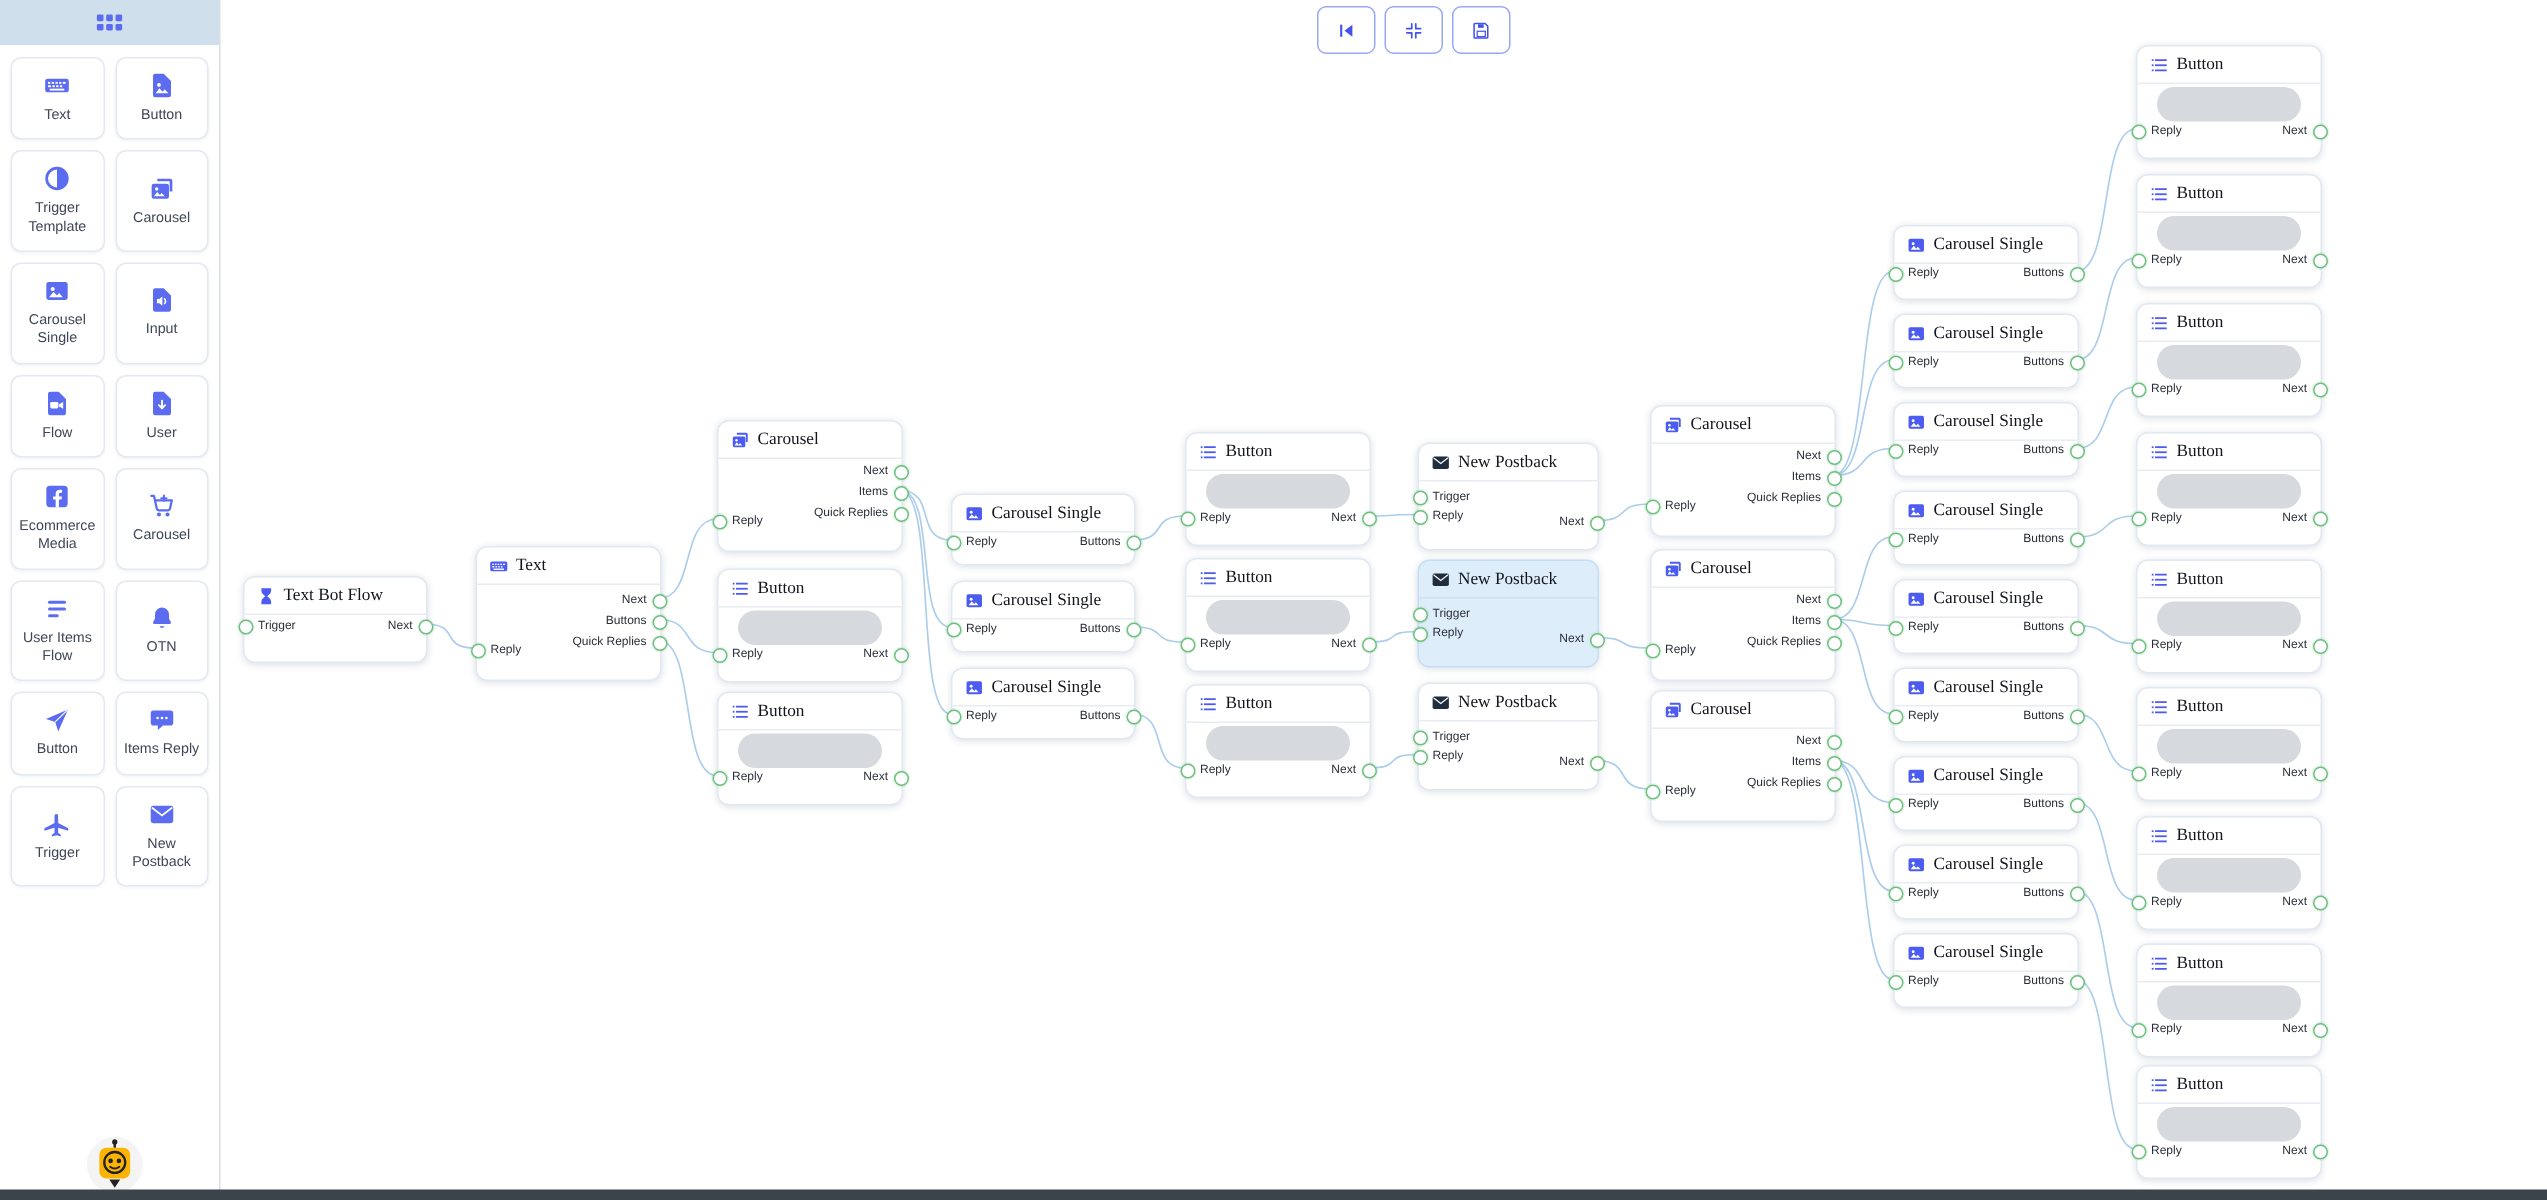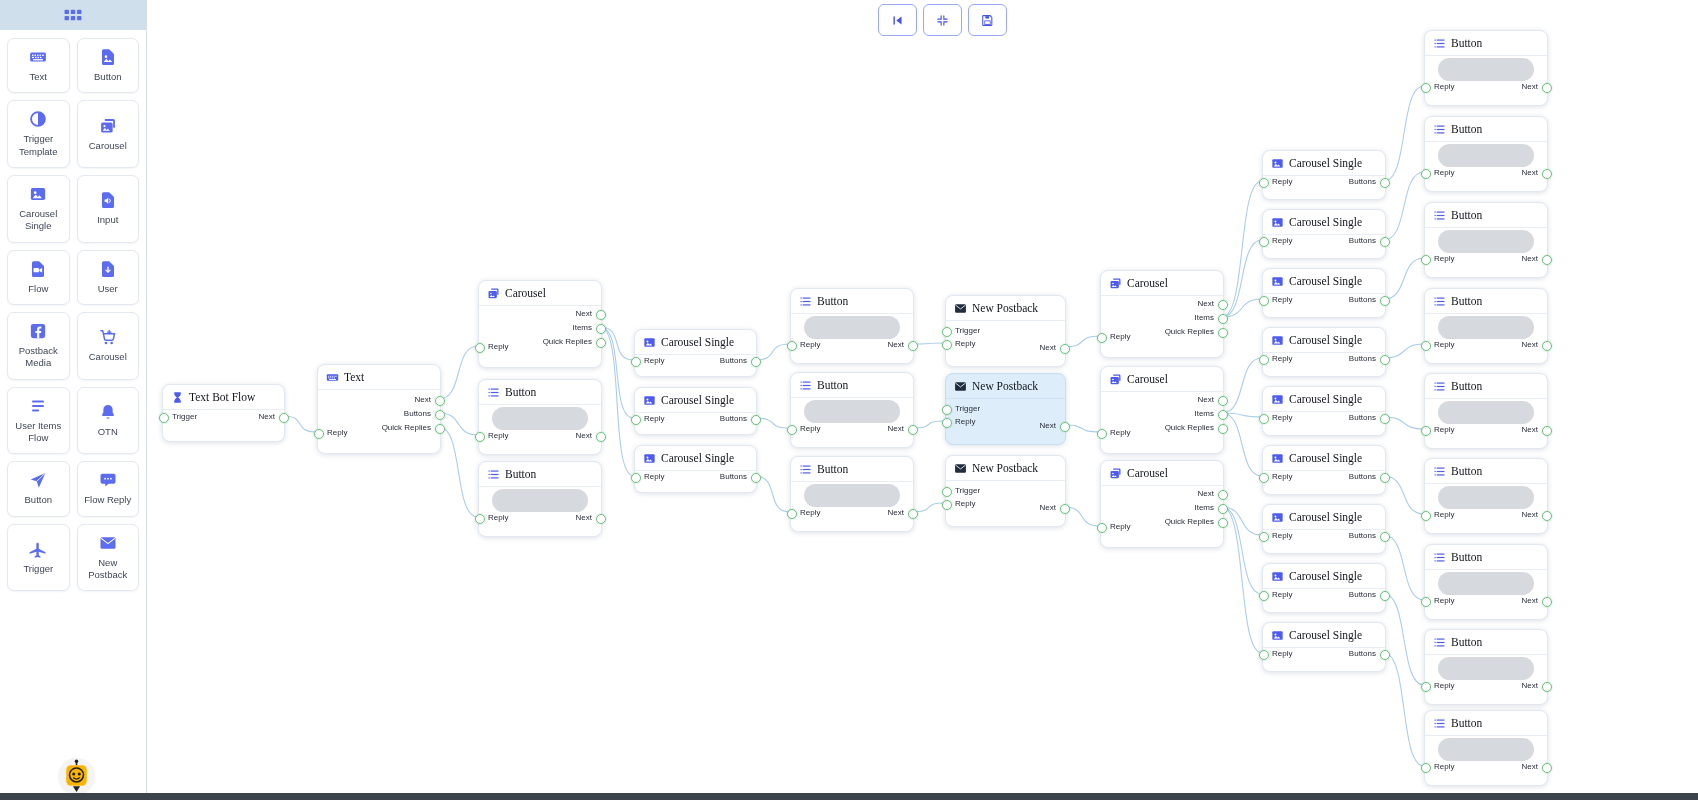--- a/index.html
+++ b/index.html
@@ -166,21 +166,21 @@
           </span>
           <div class="lb">User</div>
         </div>
         <div class="pcard">
           <span class="ic">
             <svg viewBox="0 0 24 24" fill="currentColor" aria-hidden="true">
               <rect x="2.5" y="2.5" width="19" height="19" rx="3.2"></rect>
               <path fill="#fff" d="M13.7 21.5v-6.8h2.3l.4-2.7h-2.7V10.2c0-.8.4-1.5 1.6-1.5h1.2V6.3s-1.1-.2-2.1-.2c-2.2 0-3.6 1.3-3.6 3.7v2.2H8.5v2.7h2.3v6.8z"></path>
             </svg>
           </span>
-          <div class="lb">Postback Media</div>
+          <div class="lb">Ecommerce Media</div>
         </div>
         <div class="pcard">
           <span class="ic">
             <svg viewBox="0 0 24 24" fill="currentColor" aria-hidden="true">
               <path d="M2.5 3.5h2.4l2.5 11.4a1.8 1.8 0 0 0 1.8 1.4h8.1a1.8 1.8 0 0 0 1.8-1.4l1.6-7.4H6" fill="none" stroke="currentColor" stroke-width="2" stroke-linecap="round" stroke-linejoin="round"></path>
               <circle cx="9.3" cy="20" r="1.8"></circle>
               <circle cx="16.9" cy="20" r="1.8"></circle>
               <g stroke="currentColor" stroke-width="1.8" stroke-linecap="round">
                 <path d="M13.7 3.2v4.6"></path>
                 <path d="M11.4 5.5H16"></path>
@@ -221,21 +221,21 @@
           <span class="ic">
             <svg viewBox="0 0 24 24" fill="currentColor" aria-hidden="true">
               <path d="M4.5 3.5h15A2.5 2.5 0 0 1 22 6v8.4a2.5 2.5 0 0 1-2.5 2.5h-6.6l-4.6 3.9v-3.9H4.5A2.5 2.5 0 0 1 2 14.4V6a2.5 2.5 0 0 1 2.5-2.5z"></path>
               <g fill="#fff">
                 <circle cx="8.1" cy="10.2" r="1.15"></circle>
                 <circle cx="12" cy="10.2" r="1.15"></circle>
                 <circle cx="15.9" cy="10.2" r="1.15"></circle>
               </g>
             </svg>
           </span>
-          <div class="lb">Flow Reply</div>
+          <div class="lb">Items Reply</div>
         </div>
         <div class="pcard">
           <span class="ic">
             <svg viewBox="0 0 24 24" fill="currentColor" aria-hidden="true">
               <path d="M22 16.2l-9-4.6V5.2a1.6 1.6 0 0 0-3.2 0v6.4l-9 4.6v2.2l9-2.7v4.6l-2.3 1.6v1.7l3.9-1.1 3.9 1.1v-1.7l-2.3-1.6v-4.6l9 2.7z"></path>
             </svg>
           </span>
           <div class="lb">Trigger</div>
         </div>
         <div class="pcard">

